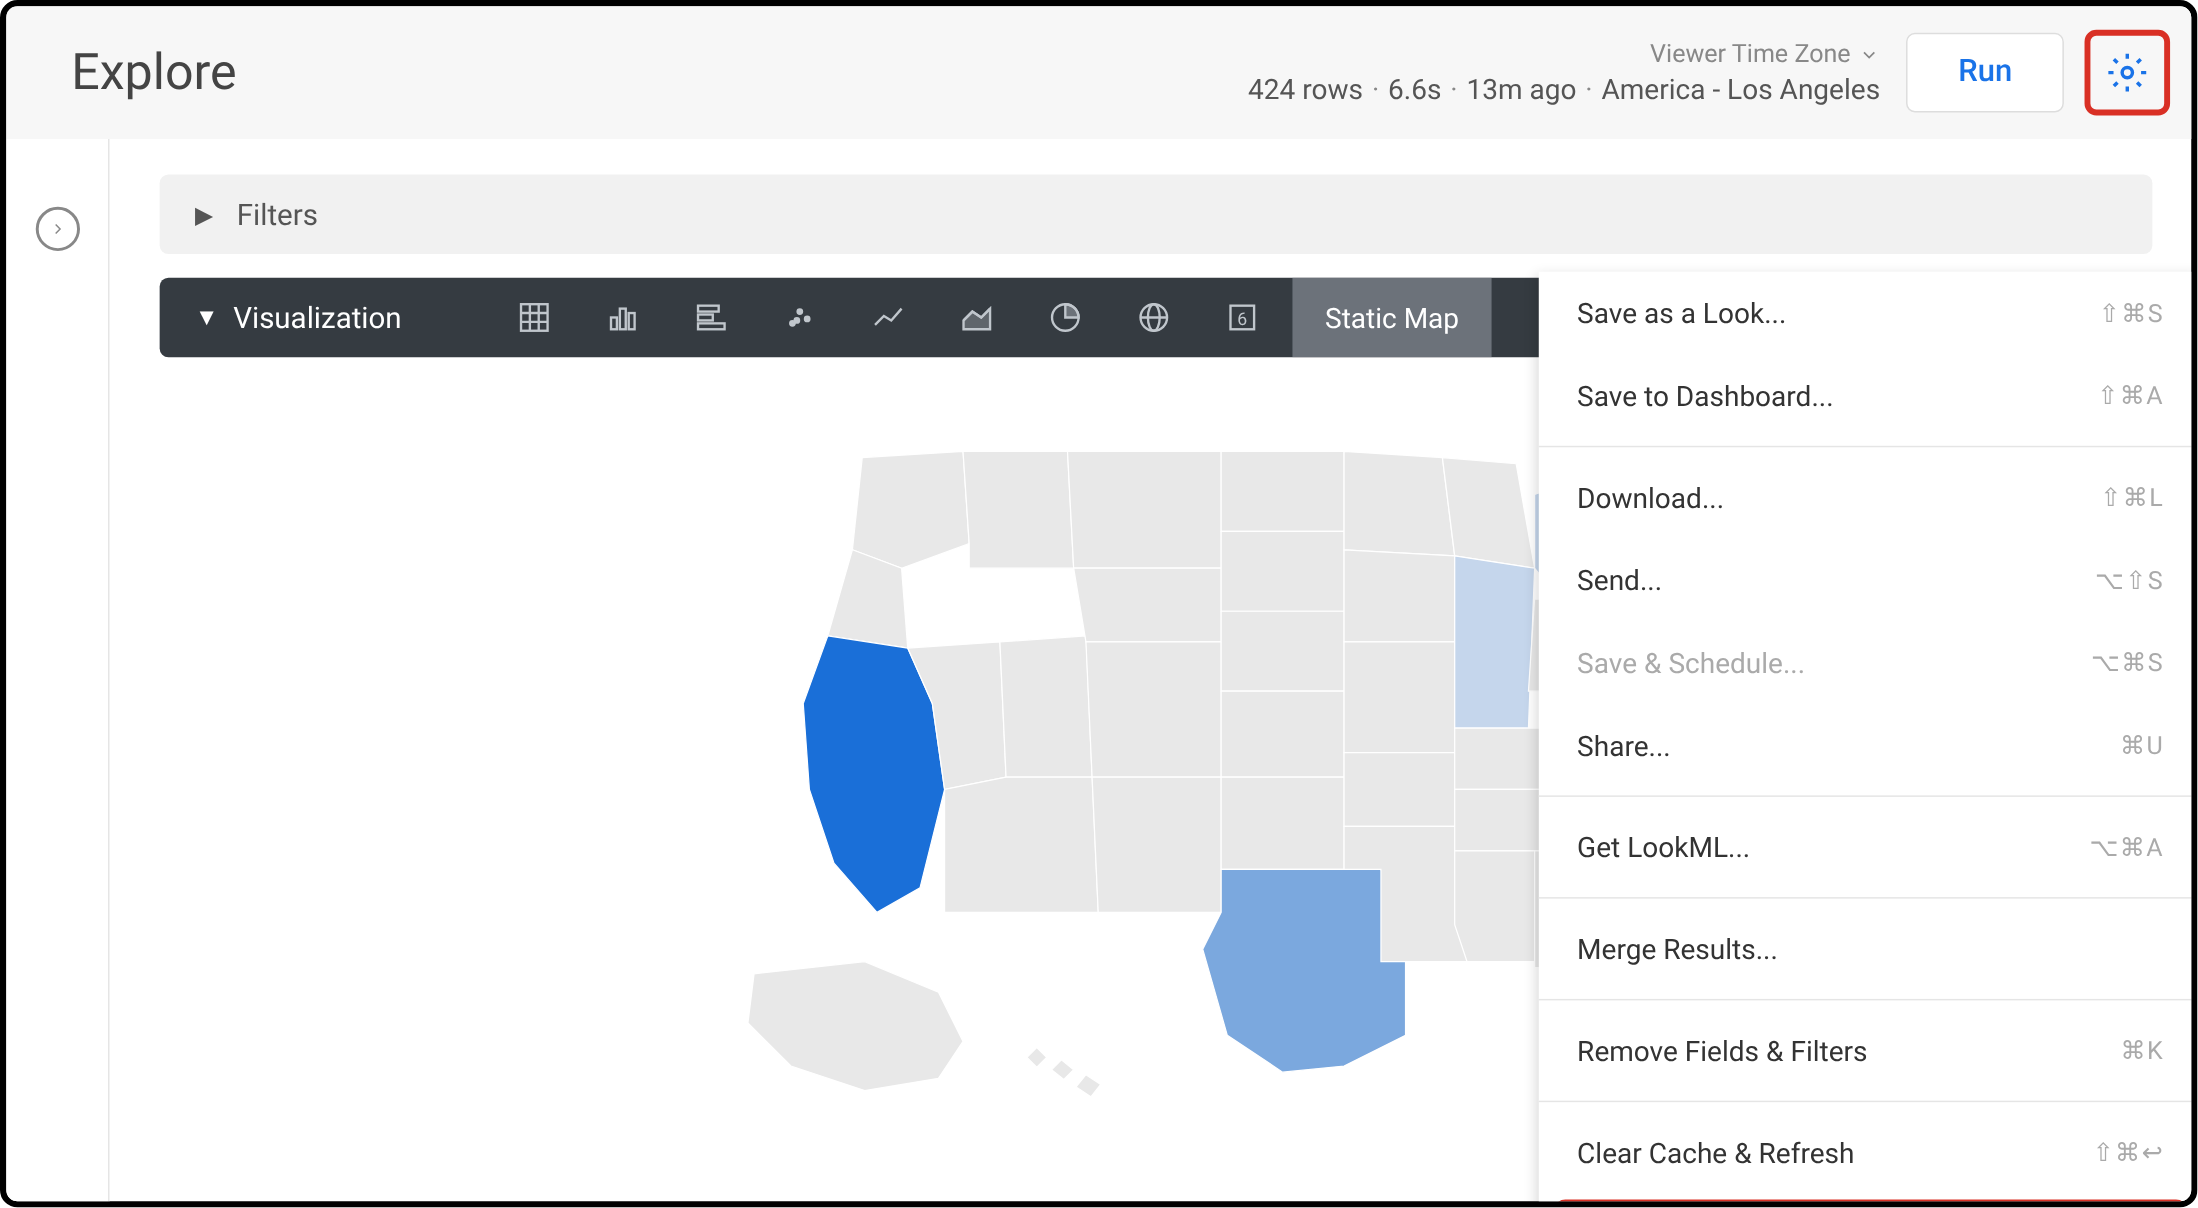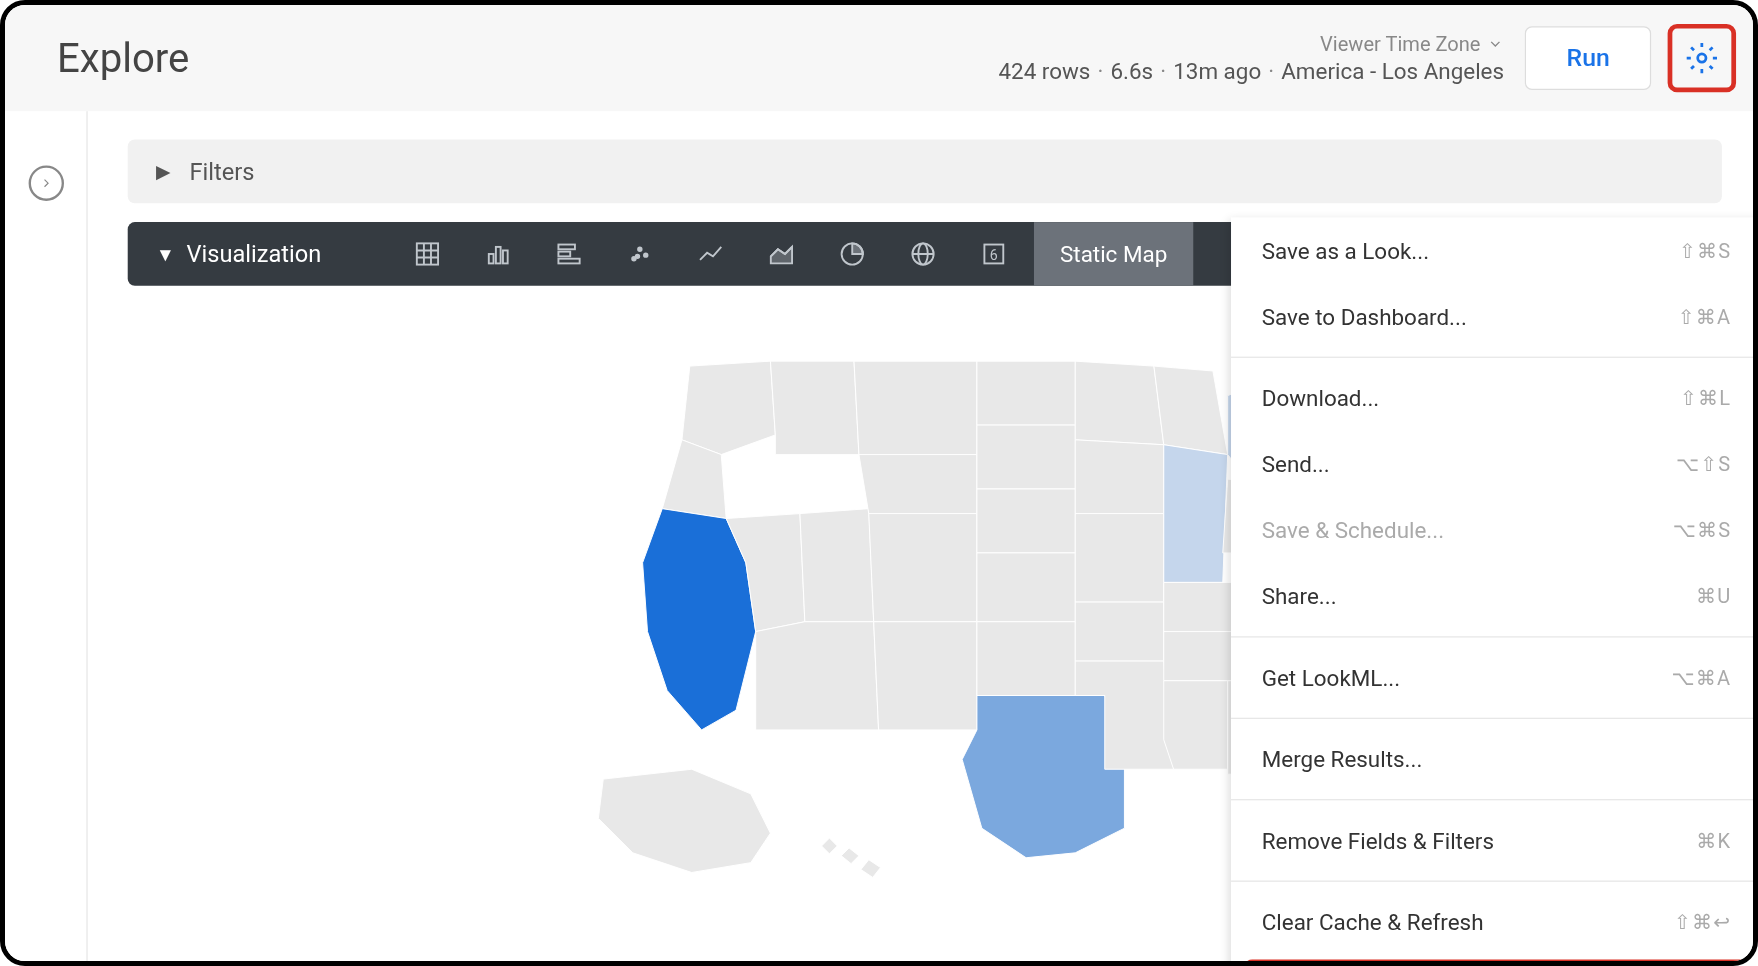--- a/index.html
+++ b/index.html
@@ -1,17 +1,17 @@
 <!DOCTYPE html>
 <html><head>
 <meta charset="utf-8">
 <style>
 *{box-sizing:border-box;margin:0;padding:0;font-family:-apple-system,BlinkMacSystemFont,"Segoe UI",Roboto,sans-serif}
 body{background:#fff;width:1758px;height:966px;transform-origin:top left}
-.outer{border:5px solid #000;border-radius:25px;width:1758px;height:966px;overflow:hidden;position:relative;background:#fff}
+.outer{border:5px solid #000;border-radius:14px;width:1758px;height:966px;overflow:hidden;position:relative;background:#fff}
 .scaler{transform:scale(1.18);transform-origin:top left;width:1489px;height:818px;position:relative}
 .topbar{height:90px;background:#f7f7f7;display:flex;align-items:center;padding:0 22px;position:relative}
 .title{font-size:34px;color:#444;font-weight:400;margin-left:22px}
 .statusblock{margin-left:auto;display:flex;flex-direction:column;align-items:flex-end;gap:2px;margin-right:18px}
 .tzline{color:#888;font-size:17px;display:flex;align-items:center;gap:6px;cursor:pointer}
 .tzline svg{width:14px;height:14px}
 .statrow{color:#555;font-size:19px}
 .dot{color:#888;margin:0 6px}
 .runbtn{background:#fff;border:1px solid #ddd;border-radius:6px;color:#1a73e8;font-size:21px;font-weight:500;padding:14px 34px;cursor:pointer;margin-right:14px}
 .gearbox{border:4px solid #d93025;border-radius:8px;padding:4px;display:flex;align-items:center;justify-content:center}

